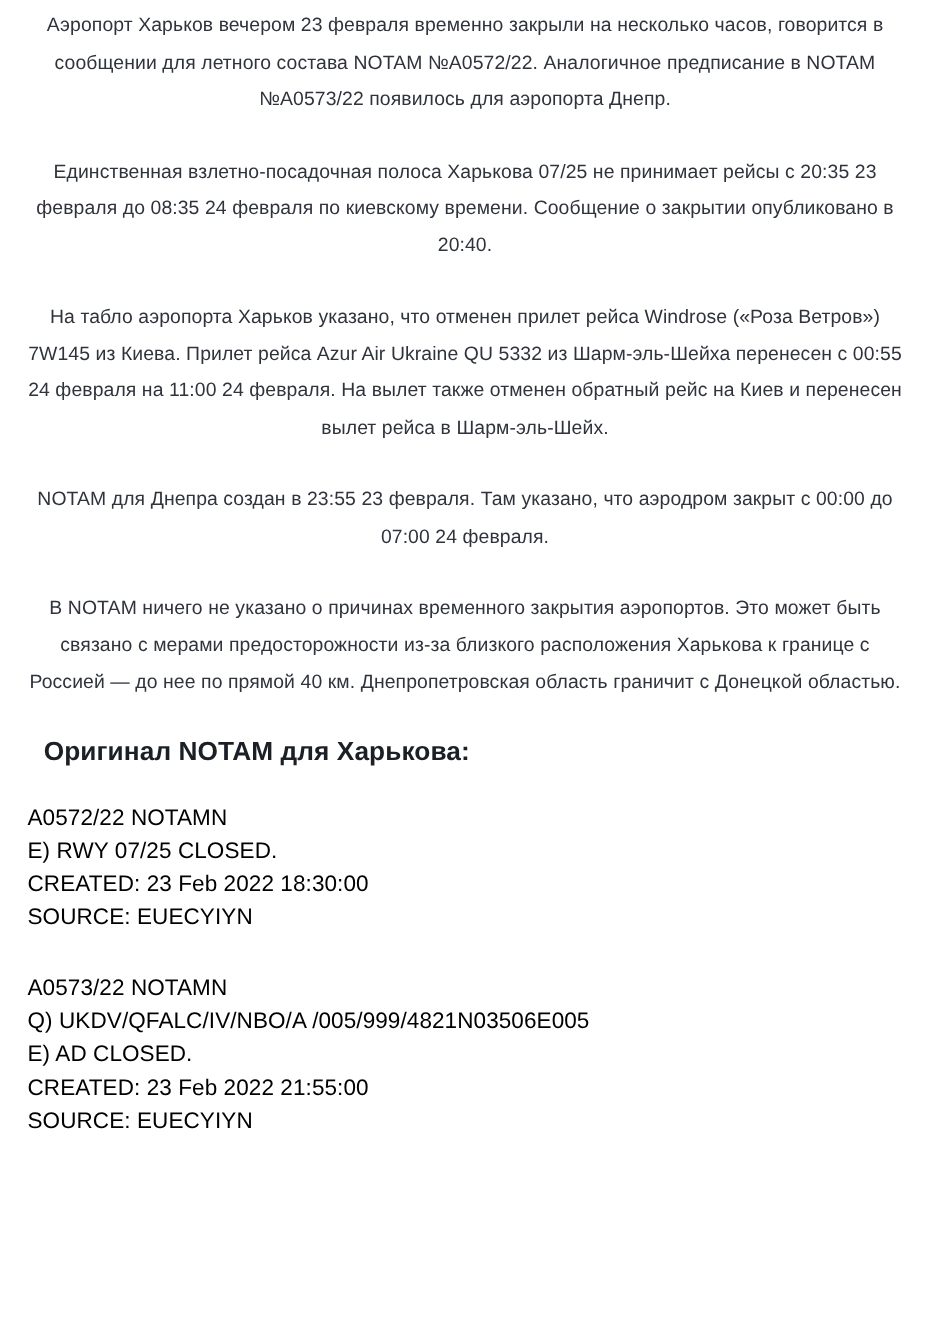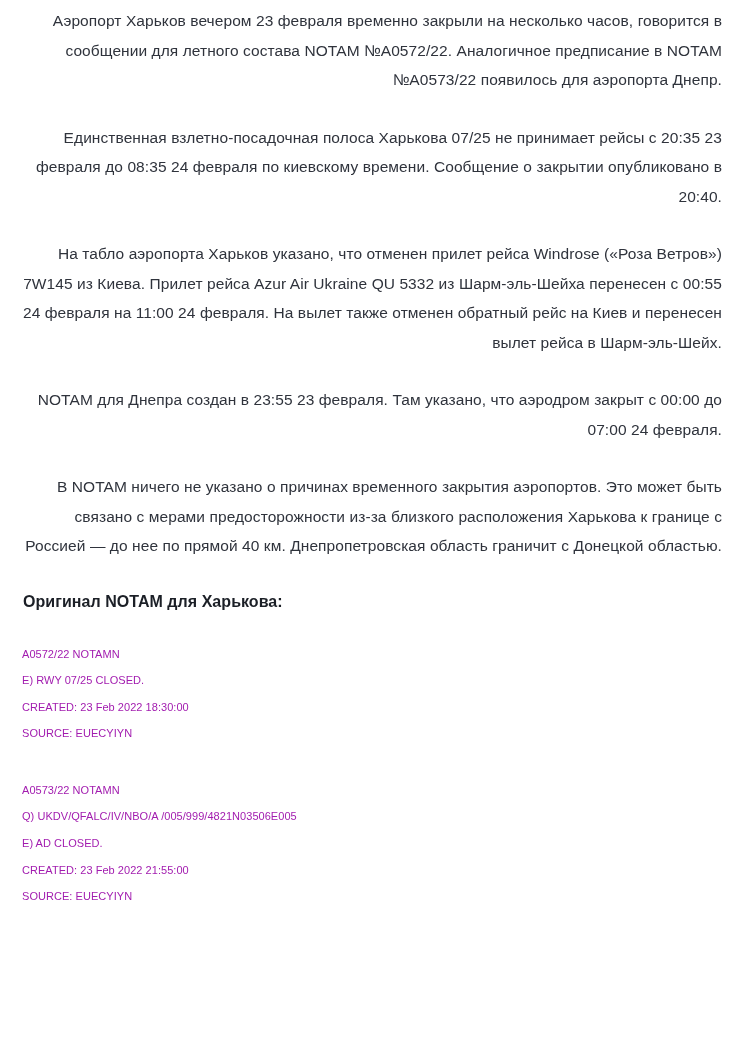--- a/index.html
+++ b/index.html
@@ -20,43 +20,43 @@
     box-sizing: border-box;
   }
 
   
   .para {
     font-size: 15.5px;
     line-height: 29.5px;
     color: #2f333c;
     margin: 0 0 28px 0;
     letter-spacing: 0.005em;
-    text-align: right;
+    text-align: center;
     max-width: 700px;
   }
   .para:last-child { margin-bottom: 0; }
 
   
   .section-heading {
-    font-size: 16px;
+    font-size: 21px;
     line-height: 26px;
     font-weight: bold;
     color: #1b1f26;
-    margin: 0 0 26px 1px;
+    margin: 0 0 26px 13px;
     letter-spacing: 0.003em;
   }
 
   
   .notam-block {
     margin: 0 0 30px 0;
   }
   .notam-line {
-    font-size: 11px;
+    font-size: 18px;
     line-height: 26.6px;
-    color: #a21caf;
+    color: #000000;
     white-space: pre-wrap;
     letter-spacing: 0.004em;
   }
 </style>
 </head>
 <body>
 
 <div class="article">
 
   <p class="para">Аэропорт Харьков вечером 23 февраля временно закрыли на несколько часов, говорится в сообщении для летного состава NOTAM №A0572/22. Аналогичное предписание в NOTAM №A0573/22 появилось для аэропорта Днепр.</p>

